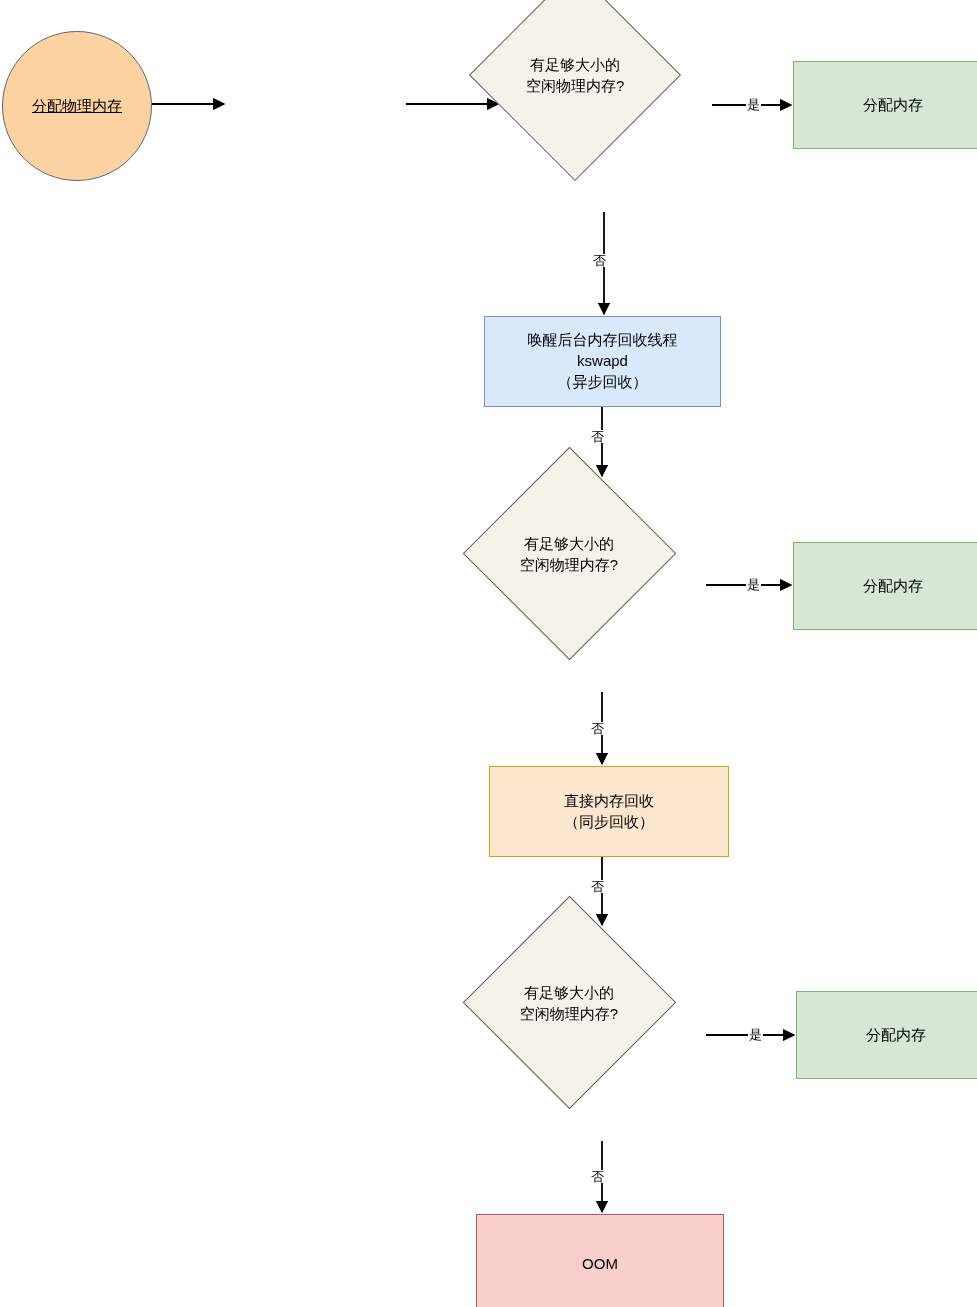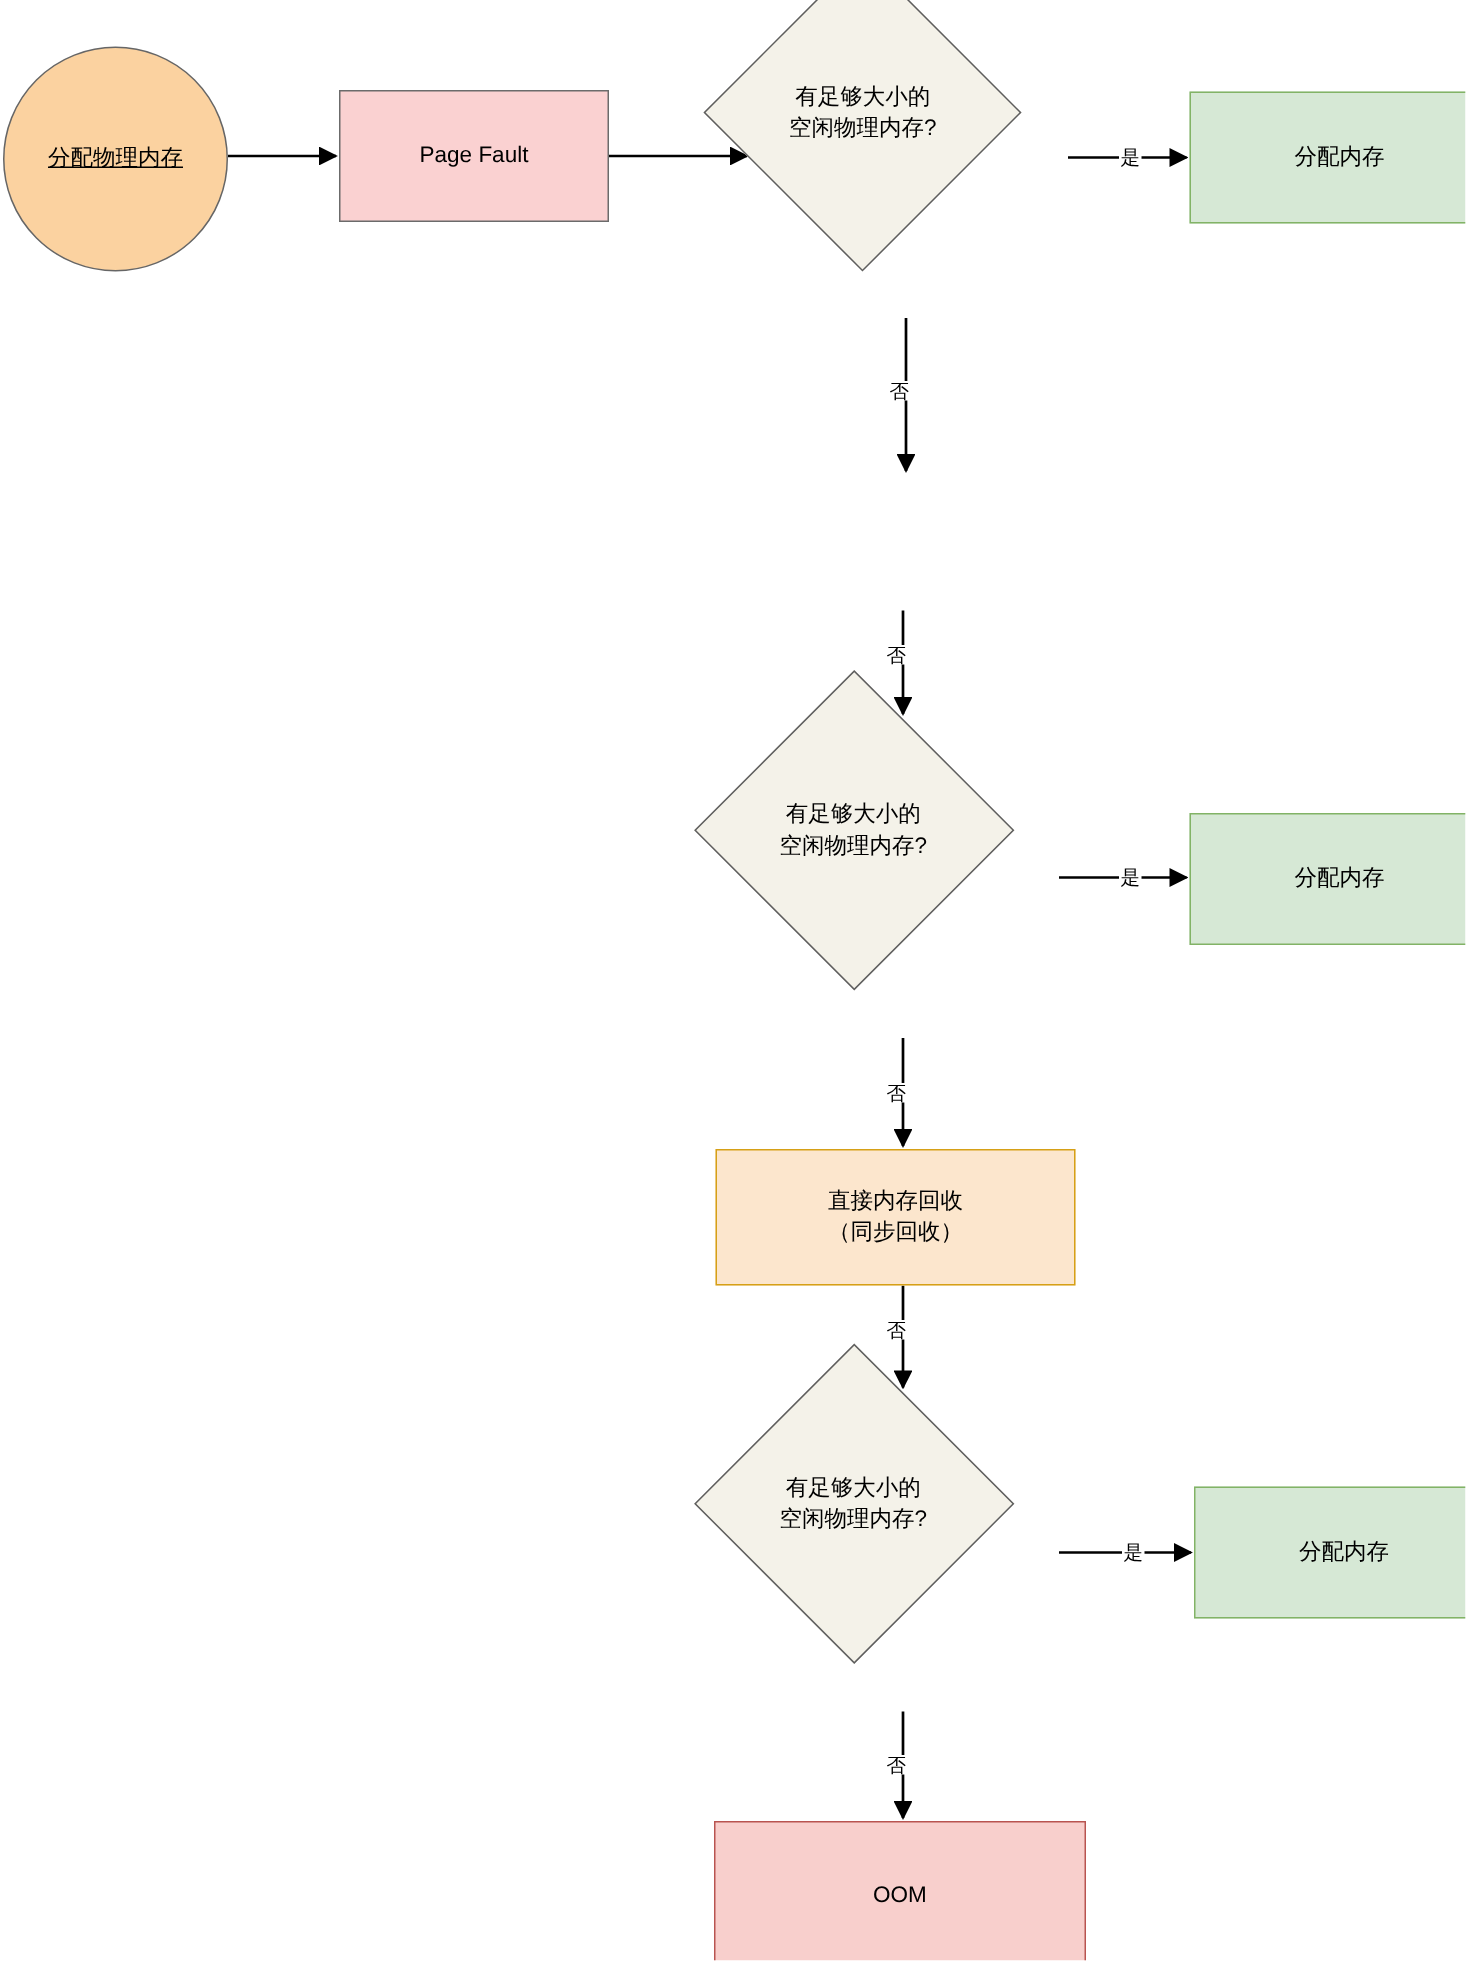--- a/index.html
+++ b/index.html
@@ -86,21 +86,21 @@
   .n-kswapd {
     left: 484px;
     top: 316px;
     width: 237px;
     height: 91px;
     background: #dae8fc;
     border: 1.5px solid #7095c0;
   }
   
   .n-direct {
-    left: 477px;
+    left: 489px;
     top: 766px;
     width: 240px;
     height: 91px;
     background: #fce6cd;
     border: 1.5px solid #d6a016;
   }
   
   .n-oom {
     left: 476px;
     top: 1214px;
@@ -163,33 +163,35 @@
   <div class="elabel" style="left:592px; top:254px;">否</div>
   <div class="elabel" style="left:590px; top:430px;">否</div>
   <div class="elabel" style="left:590px; top:722px;">否</div>
   <div class="elabel" style="left:590px; top:880px;">否</div>
   <div class="elabel" style="left:590px; top:1170px;">否</div>
 
   <div class="node n-start">
     <span>分配物理内存</span>
   </div>
 
-  <div class="node n-pagefault">
-    <span>Page Fault</span>
-  </div>
 
   <div class="node diamond n-dec1">
     <span class="dtext">有足够大小的
 空闲物理内存?</span>
   </div>
 
   <div class="node n-green n-green1">
     <span>分配内存</span>
   </div>
 
+  <div class="node n-kswapd">
+    <span>唤醒后台内存回收线程
+kswapd
+（异步回收）</span>
+  </div>
 
   <div class="node diamond n-dec2">
     <span class="dtext">有足够大小的
 空闲物理内存?</span>
   </div>
 
   <div class="node n-green n-green2">
     <span>分配内存</span>
   </div>
 

